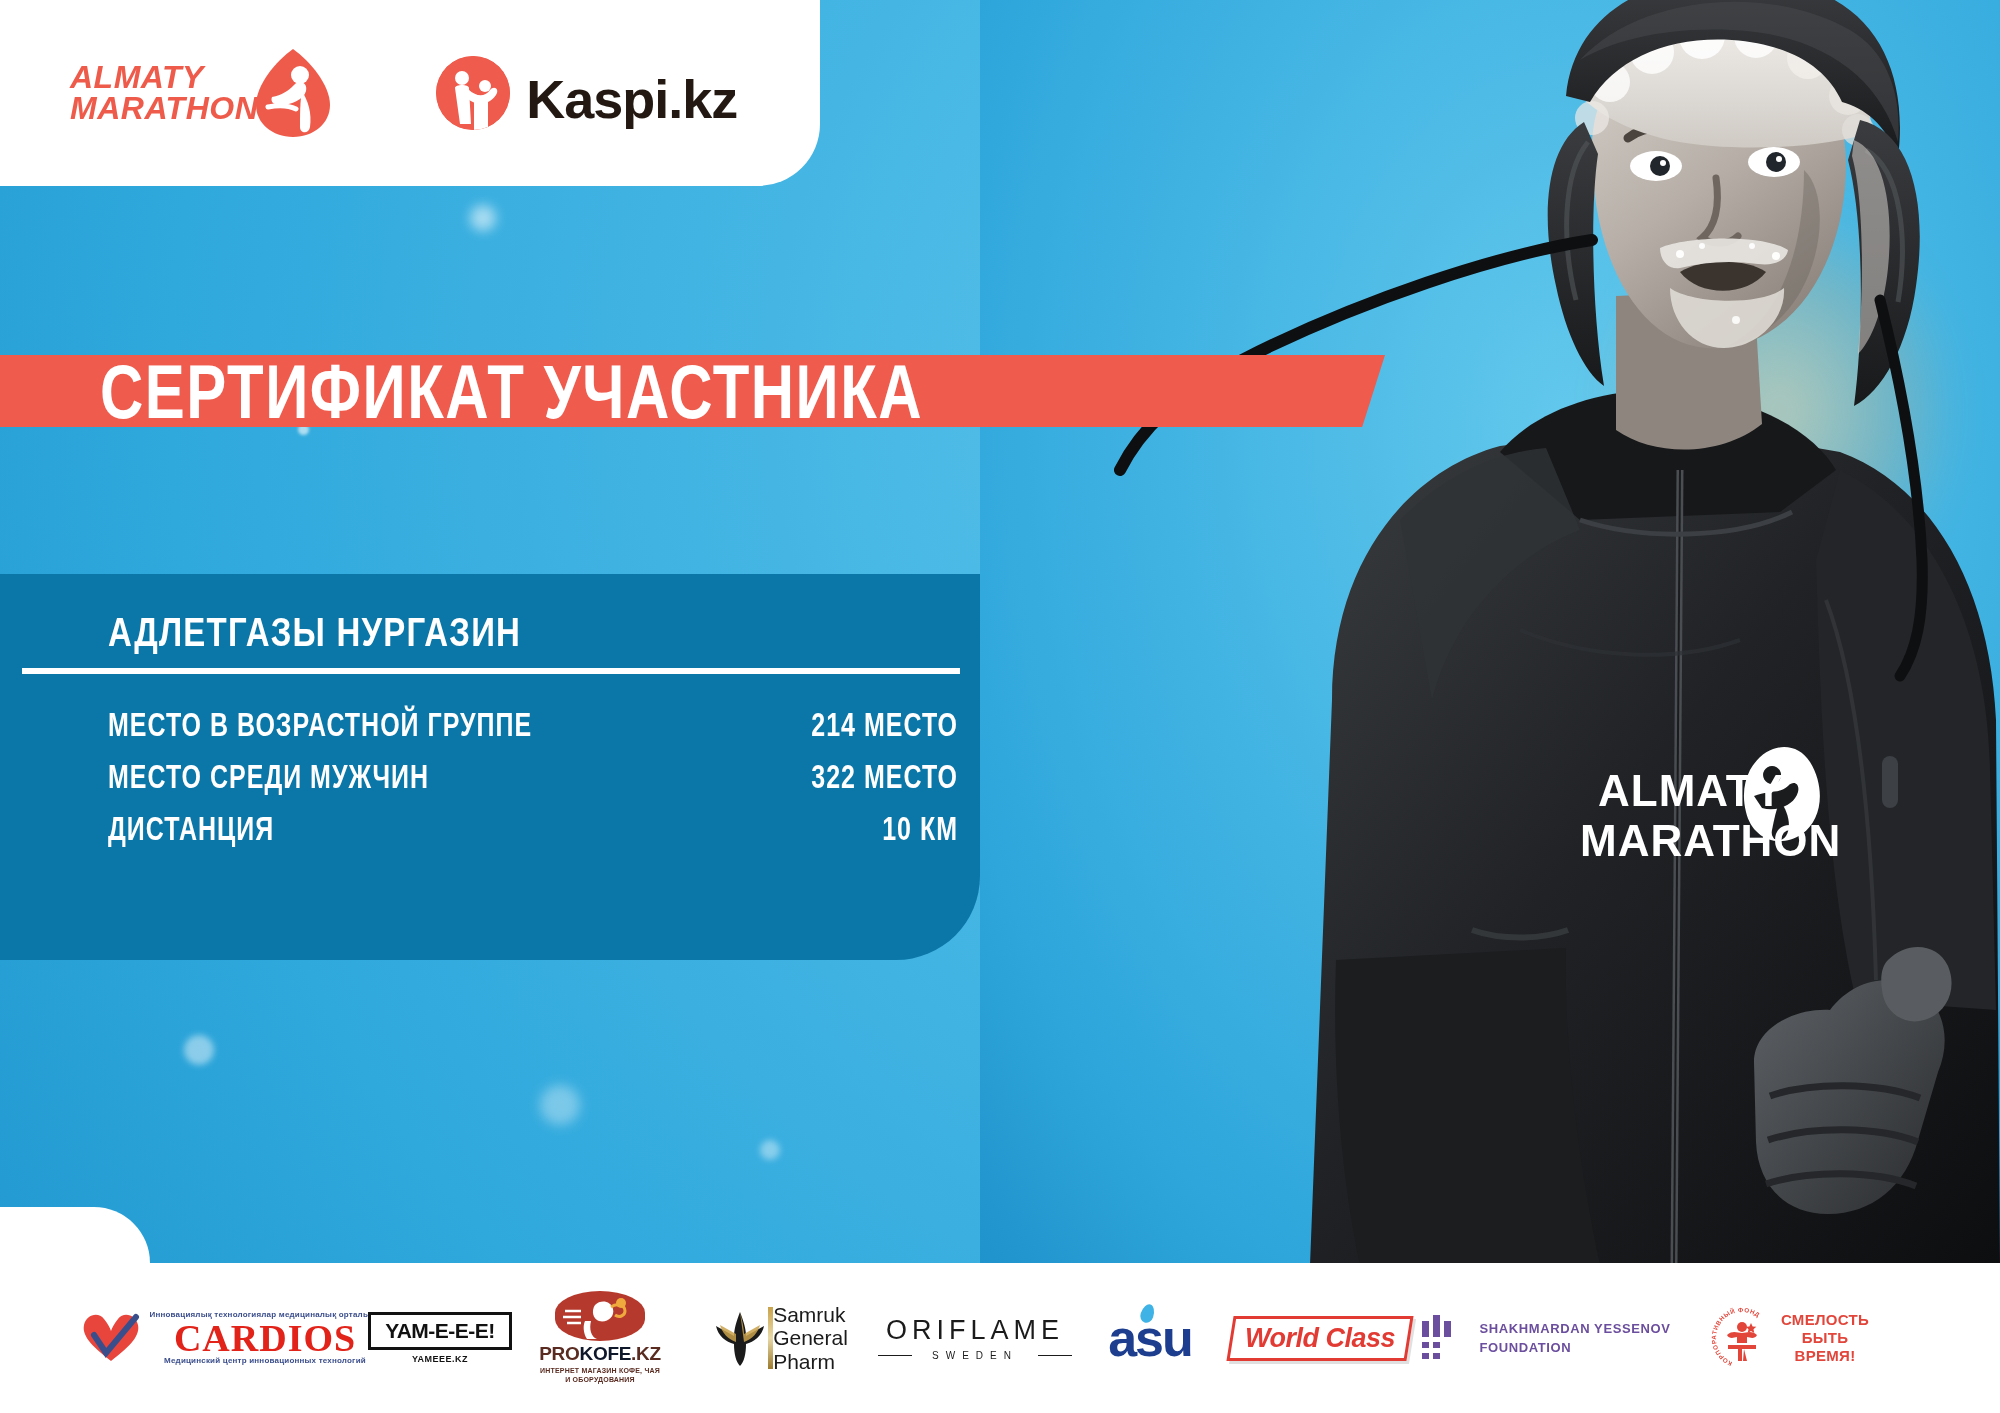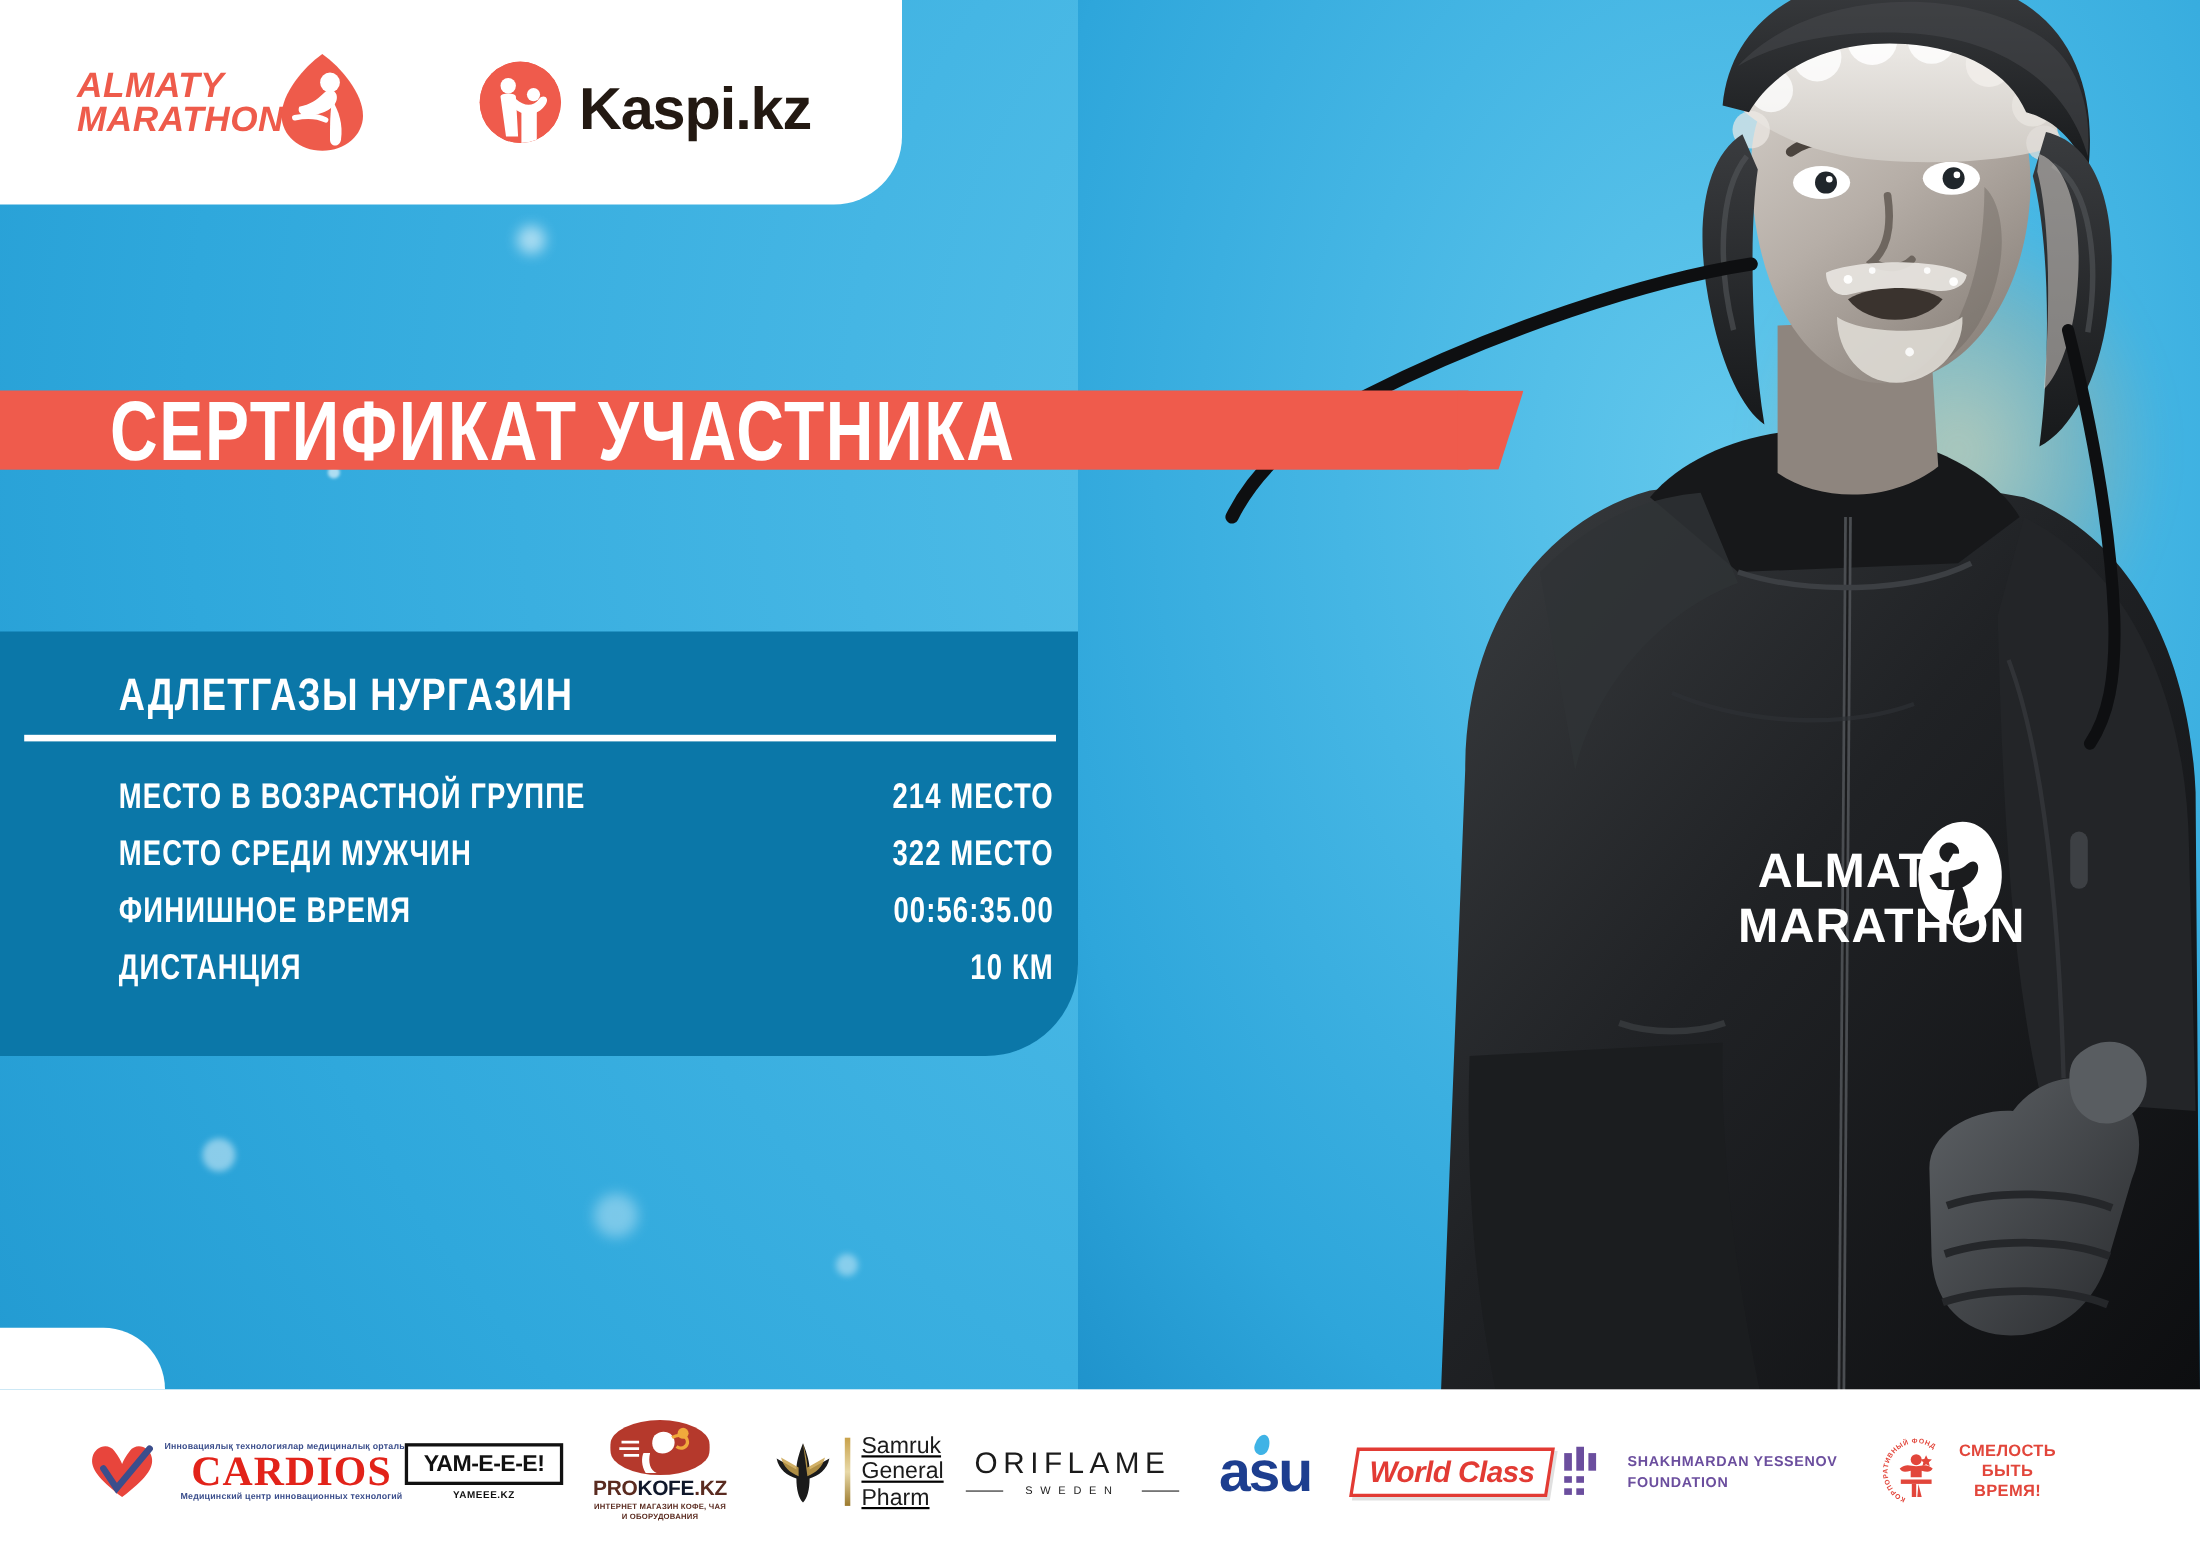--- a/index.html
+++ b/index.html
@@ -91,21 +91,21 @@
   .yam-box{border:3px solid #111;padding:4px 14px;font-size:21px;font-weight:800;color:#111;
      font-family:"Liberation Sans",sans-serif;letter-spacing:-.5px;position:relative;background:#fff;}
   .yam-url{font-size:9px;font-weight:800;color:#111;letter-spacing:.5px;}
 
   .sp-prokofe{width:170px;flex-direction:column;gap:2px;}
   .pk-mark{width:90px;height:50px;border-radius:50%/44%;background:#B5392C;position:relative;}
   .pk-name{font-size:19px;font-weight:800;color:#5A2B20;letter-spacing:-.3px;}
   .pk-name .k{color:#0f172a;}
   .pk-sub{font-size:7px;font-weight:700;color:#5A2B20;text-align:center;line-height:1.25;letter-spacing:.2px;}
 
-  .sp-samruk{width:190px;gap:10px;text-decoration:underline;}
+  .sp-samruk{width:190px;}
   .sam-bird{width:56px;height:60px;position:relative;flex:none;}
   .sam-bar{width:5px;height:62px;background:linear-gradient(#C9A24B,#E8D9A8,#9C7A2E);flex:none;}
   .sam-txt{font-size:21px;line-height:1.12;color:#1B1B1B;font-weight:400;}
 
   .sp-oriflame{width:200px;flex-direction:column;gap:4px;}
   .ori-main{font-size:27px;letter-spacing:5px;color:#1B1B1B;font-weight:400;position:relative;}
   .ori-sub{font-size:10px;letter-spacing:7px;color:#1B1B1B;display:flex;align-items:center;gap:20px;}
   .ori-line{height:1px;background:#1B1B1B;width:34px;}
 
   .sp-asu{width:150px;}
@@ -316,24 +316,20 @@
   <div class="rows">
     <div class="row">
       <div class="k">МЕСТО В ВОЗРАСТНОЙ ГРУППЕ</div>
       <div class="v">214 МЕСТО</div>
     </div>
     <div class="row">
       <div class="k">МЕСТО СРЕДИ МУЖЧИН</div>
       <div class="v">322 МЕСТО</div>
     </div>
     <div class="row">
-      <div class="k">ФИНИШНОЕ ВРЕМЯ</div>
-      <div class="v">00:56:35.00</div>
-    </div>
-    <div class="row">
       <div class="k">ДИСТАНЦИЯ</div>
       <div class="v">10 КМ</div>
     </div>
   </div>
 
   <div class="footer"></div>
   <div class="footer-cut"></div>
 
   <div class="sponsors">
 

